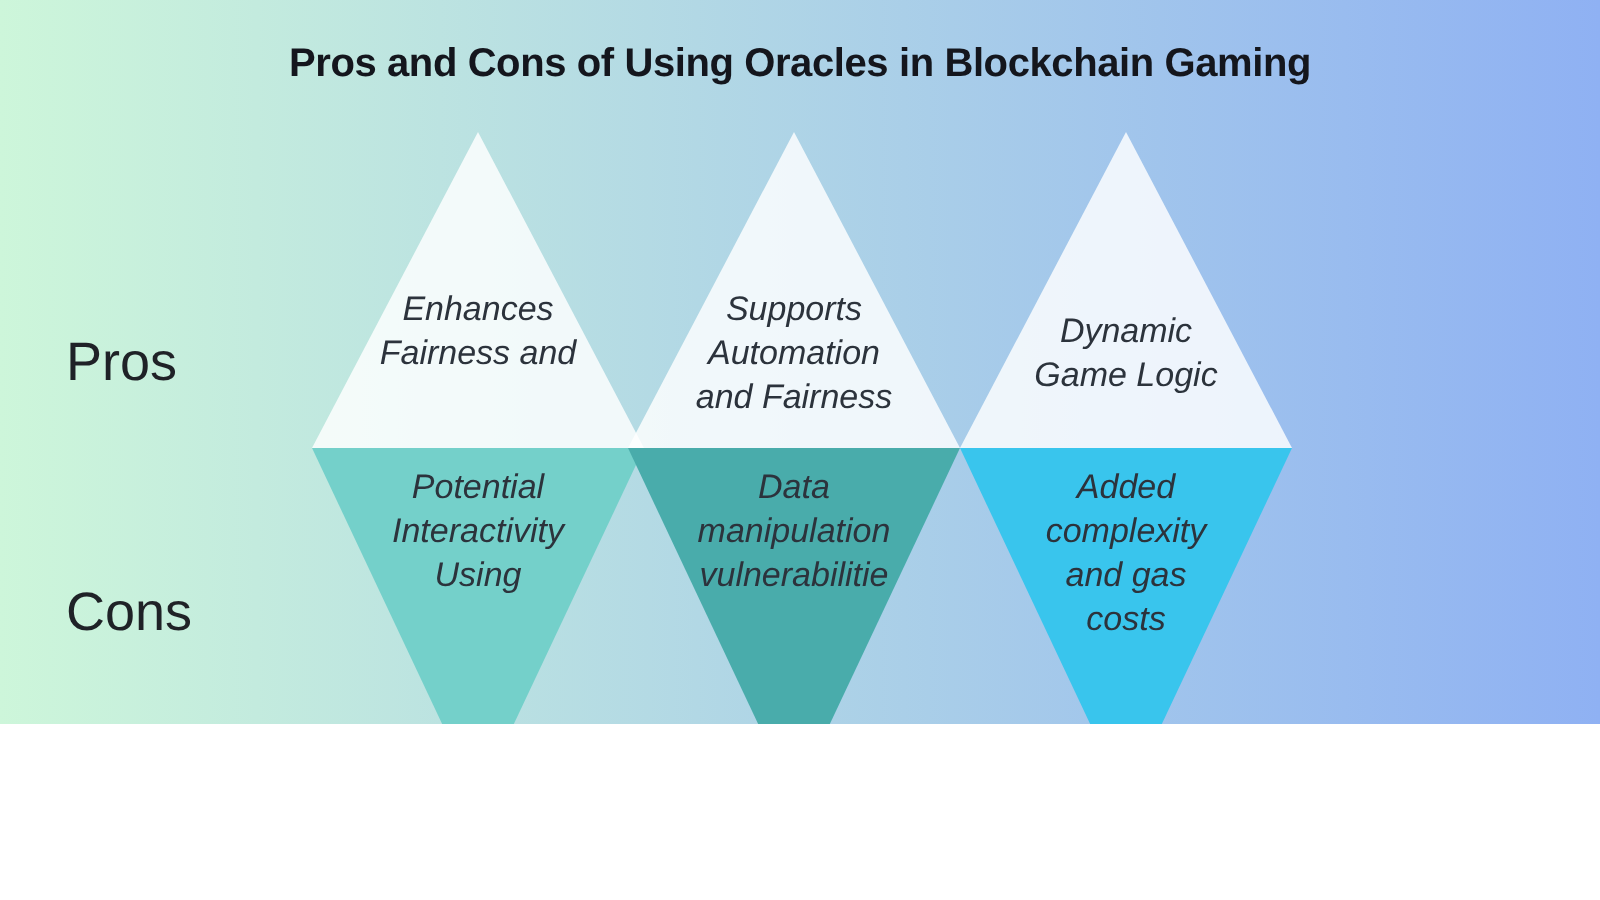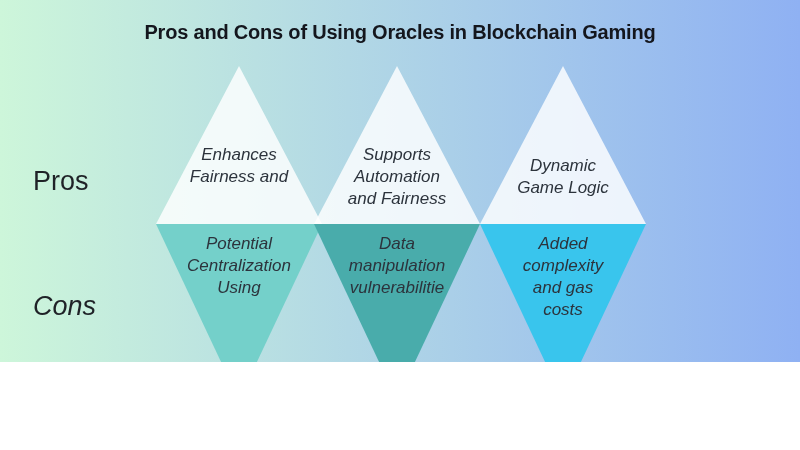--- a/index.html
+++ b/index.html
@@ -22,21 +22,21 @@
     letter-spacing: -0.2px;
     color: var(--title-color, #14161d);
   }
   .row-label {
     position: absolute;
     left: 33px;
     font-size: 27px;
     color: var(--label-color, #1f2227);
   }
   .row-label.pros { top: 166px; }
-  .row-label.cons { top: 291px; font-style: italic; }
+  .row-label.cons { top: 291px; }
   .diamond {
     position: absolute;
     top: 66px;
     width: 166px;
     height: 334px;
   }
   .diamond.d1 { left: 156px; }
   .diamond.d2 { left: 314px; }
   .diamond.d3 { left: 480px; }
   .tri {
@@ -82,21 +82,21 @@
 
   <div class="diamond d1">
     <div class="tri tri-up"></div>
     <div class="tri tri-down" style="background: rgb(116, 208, 202);"></div>
     <div class="txt pro-3">
       <div>Enhances</div>
       <div>Fairness and</div>
     </div>
     <div class="txt con">
       <div>Potential</div>
-      <div>Centralization</div>
+      <div>Interactivity</div>
       <div>Using</div>
     </div>
   </div>
 
   <div class="diamond d3">
     <div class="tri tri-up"></div>
     <div class="tri tri-down" style="background: rgb(57, 197, 237);"></div>
     <div class="txt pro-2">
       <div>Dynamic</div>
       <div>Game Logic</div>

